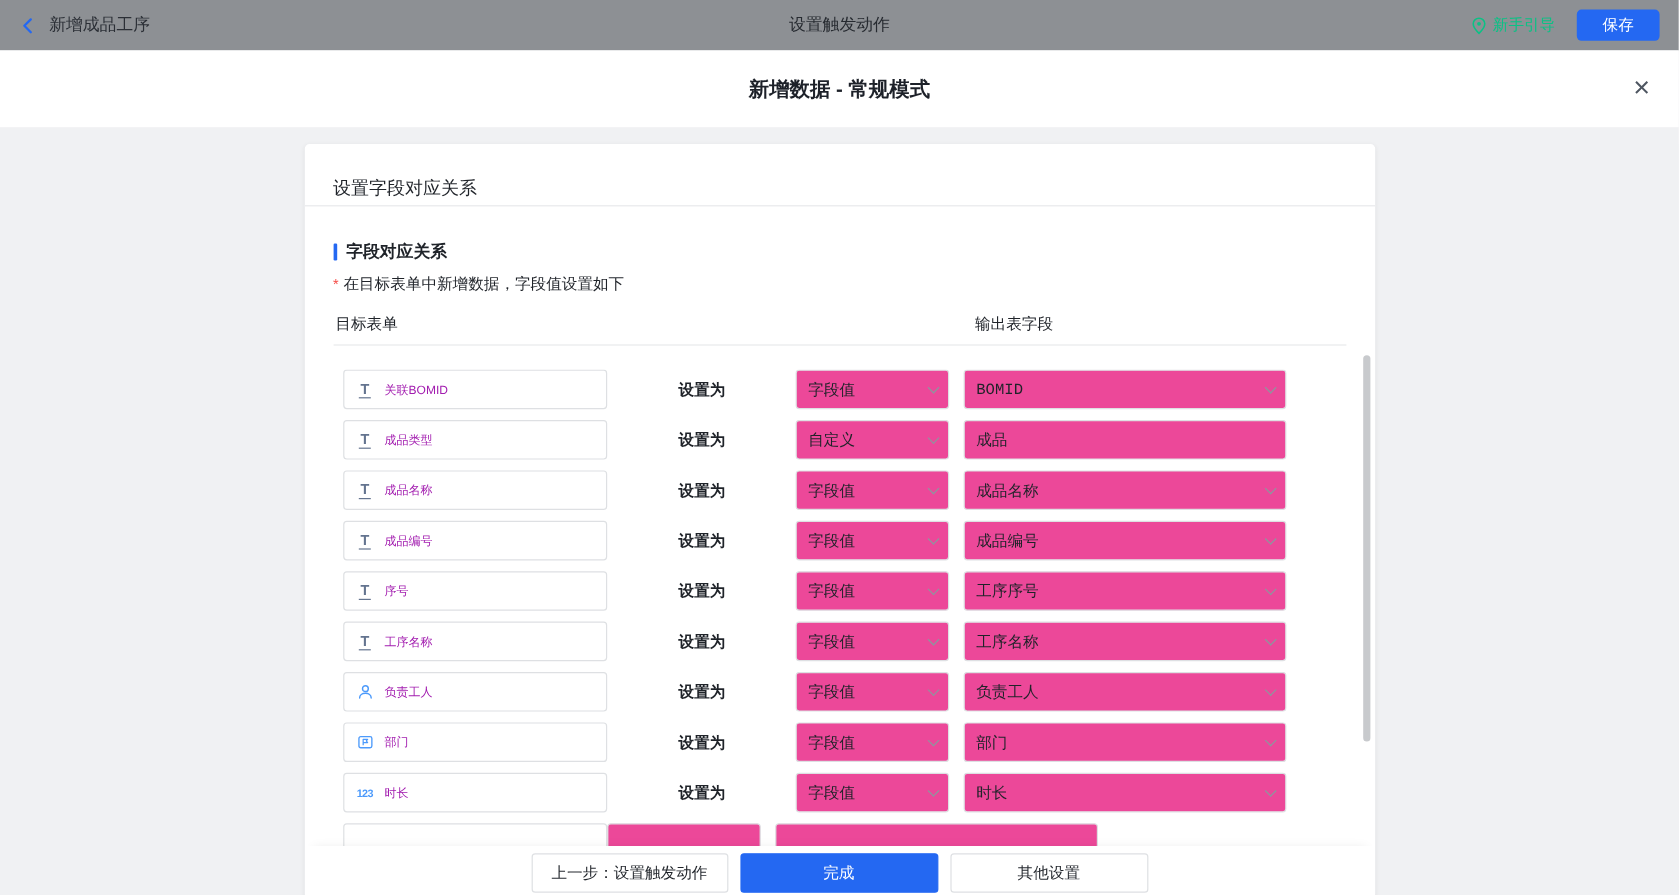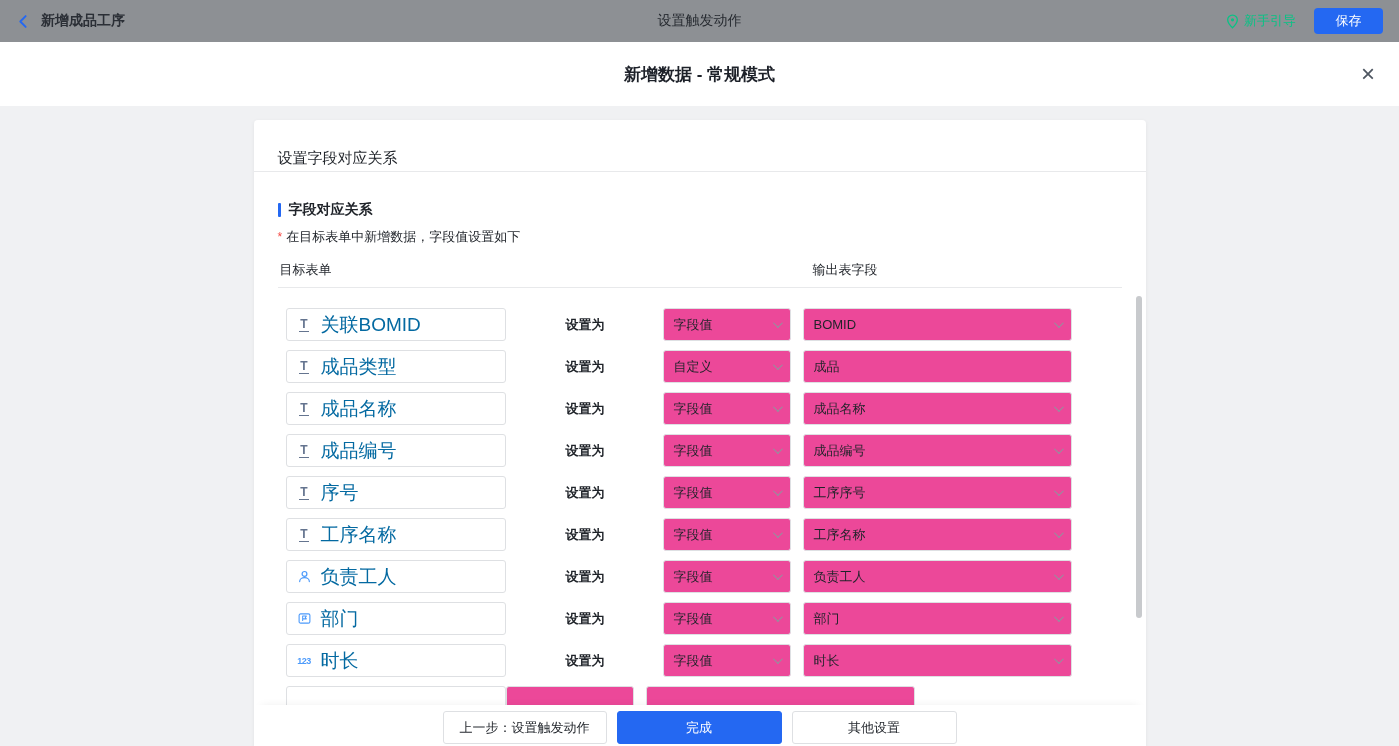--- a/index.html
+++ b/index.html
@@ -3,21 +3,21 @@
 <meta charset="utf-8">
 <style>
   * { margin:0; padding:0; box-sizing:border-box; }
   html,body { width:1399px; height:746px; overflow:hidden; }
   body { font-family:"Liberation Sans","DejaVu Sans",sans-serif; font-size:13px; color:#1f2329; background:#f0f1f3; }
 
   
   .topbar { height:42px; background:var(--topbar-bg,#8d9094); display:flex; align-items:center; padding:0 16px; position:relative; }
   .topbar-left { display:flex; align-items:center; gap:10px; }
   .back-btn { display:flex; align-items:center; cursor:pointer; }
-  .back-label { font-size:14px; color:#2b2f36; font-weight:700; }
+  .back-label { font-size:14px; color:#2b2f36; font-weight:400; }
   .topbar-title { position:absolute; left:0; right:0; text-align:center; font-size:14px; color:#262a30; font-weight:500; pointer-events:none; }
   .topbar-right { margin-left:auto; display:flex; align-items:center; gap:18px; z-index:1; }
   .guide { display:flex; align-items:center; gap:5px; cursor:pointer; }
   .guide-label { color:var(--green,#0ac285); font-size:13px; font-weight:500; }
   .save-btn { width:69px; height:26px; background:var(--primary,#2468f2); color:#fff; border:none; border-radius:4px; font-size:13px; cursor:pointer; font-family:inherit; }
 
   
   .modal-header { height:64px; background:#fff; position:relative; display:flex; align-items:center; justify-content:center; }
   .modal-title { font-size:17px; font-weight:600; color:#1d2129; }
   .modal-close { position:absolute; right:24px; top:50%; transform:translateY(-50%); font-size:24px; line-height:1; color:#4e5661; cursor:pointer; font-weight:300; }
@@ -33,28 +33,28 @@
   .desc { margin-top:10px; height:18px; font-size:13px; color:#1f2329; }
   .req { color:#f54a45; margin-right:4px; font-size:12px; }
 
   .cols { position:relative; margin-top:12px; height:30px; border-bottom:1px solid #e8e9eb; font-size:13px; color:#1f2329; }
   .col-left { position:absolute; left:2px; top:3px; }
   .col-right { position:absolute; left:535px; top:3px; }
 
   .rows { margin-top:20px; padding-left:8px; height:397px; overflow:hidden; }
   .map-row { display:flex; align-items:center; height:33px; margin-bottom:9px; }
   .field-box { width:220px; height:33px; border:1px solid #dee0e3; border-radius:3px; background:#fff; display:flex; align-items:center; padding:0 10px; gap:9px; cursor:pointer; }
-  .fname { font-size:19px; color:#0369a1; white-space:nowrap; }
+  .fname { font-size:10px; color:#a21caf; white-space:nowrap; }
   .ficon { display:flex; align-items:center; justify-content:center; width:15px; flex:0 0 15px; }
   .ic-text { font-size:12px; font-weight:600; color:#64748f; line-height:1; border-bottom:1px solid #64748f; padding:0 1px 1px; }
   .ic-number { font-size:9px; font-weight:700; color:var(--icon-blue,#4c9afb); letter-spacing:-0.5px; }
   .setas { margin-left:60px; width:97px; font-size:13px; font-weight:600; color:#1f2329; }
   .select { height:33px; border:1px solid #dee0e3; border-radius:3px; background:#ec4899; display:flex; align-items:center; justify-content:space-between; padding:0 10px; font-size:13px; color:#1f2329; cursor:pointer; }
   .select.mode { width:128px; }
-  .select.value { width:269px; margin-left:12px; }
+  .select.value { width:269px; margin-left:12px;font-family:Liberation Mono, monospace; }
   .chev { width:7px; height:7px; border-right:1.4px solid #8f959e; border-bottom:1.4px solid #8f959e; transform:rotate(45deg) translateY(-2px); flex:0 0 auto; margin-left:8px; }
 
   
   .panel-footer { position:absolute; left:0; right:0; bottom:0; height:44px; background:#fff; display:flex; justify-content:center; align-items:flex-start; gap:10px; padding-top:6px; box-shadow:0 -6px 10px -8px rgba(0,0,0,0.10); }
   .btn { height:33px; border-radius:3px; font-size:13px; font-family:inherit; border:1px solid #dee0e3; background:#fff; color:#1f2329; cursor:pointer; }
   .btn-prev { width:164px; }
   .btn-done { width:165px; background:var(--primary,#2468f2); border-color:var(--primary,#2468f2); color:#fff; }
   .btn-other { width:165px; }
 
   .scroll-thumb { position:absolute; right:4px; top:176px; width:6px; height:322px; background:#c8cacd; border-radius:3px; }

